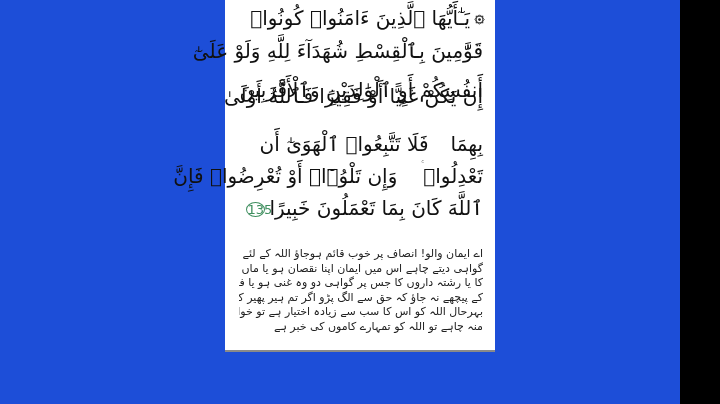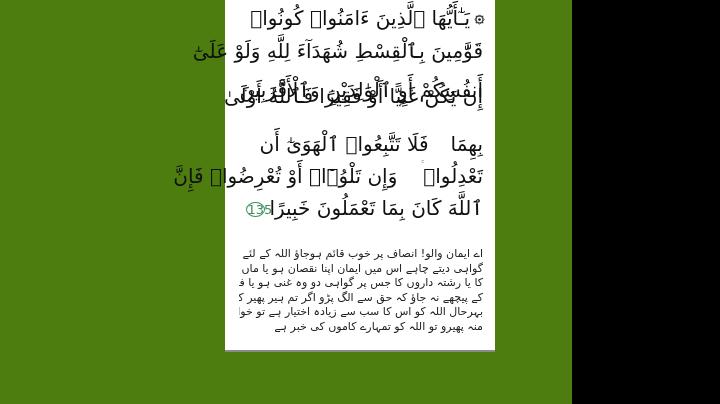--- a/index.html
+++ b/index.html
@@ -6,22 +6,22 @@
       margin: 0;
       padding: 0;
       width: 720px;
       height: 404px;
       background: #000000;
       overflow: hidden;
     }
     .viewer {
       position: absolute;
       left: 0; top: 0;
-      width: 572px; height: 404px;
-      background: #4d7c0f;
+      width: 680px; height: 404px;
+      background: #1d4ed8;
     }
     .page {
       position: absolute;
       left: 225px;
       top: 0;
       width: 270px;
       height: 352px;
       background: #ffffff;
       border-bottom: 2px solid #8a8a8a;
       box-sizing: border-box;
@@ -137,17 +137,17 @@
         <span>ٱللَّهَ كَانَ بِمَا تَعْمَلُونَ خَبِيرًا</span><span class="ayah-badge">135</span>
       </div>
     </div>
 
     <div class="urdu-block">
       <div class="urdu-line">اے ایمان والو! انصاف پر خوب قائم ہوجاؤ اللہ کے لئے</div>
       <div class="urdu-line">گواہی دیتے چاہے اس میں ایمان اپنا نقصان ہو یا ماں باپ</div>
       <div class="urdu-line">کا یا رشتہ داروں کا جس پر گواہی دو وہ غنی ہو یا فقیر ہو</div>
       <div class="urdu-line">کے پیچھے نہ جاؤ کہ حق سے الگ پڑو اگر تم ہیر پھیر کرو یا</div>
       <div class="urdu-line">بہرحال اللہ کو اس کا سب سے زیادہ اختیار ہے تو خواہش</div>
-      <div class="urdu-line">منہ پھیرو تو اللہ کو تمہارے کاموں کی خبر ہے</div>
+      <div class="urdu-line">منہ چاہے تو اللہ کو تمہارے کاموں کی خبر ہے</div>
     </div>
 
   </div>
 </div>
 
 </body></html>

